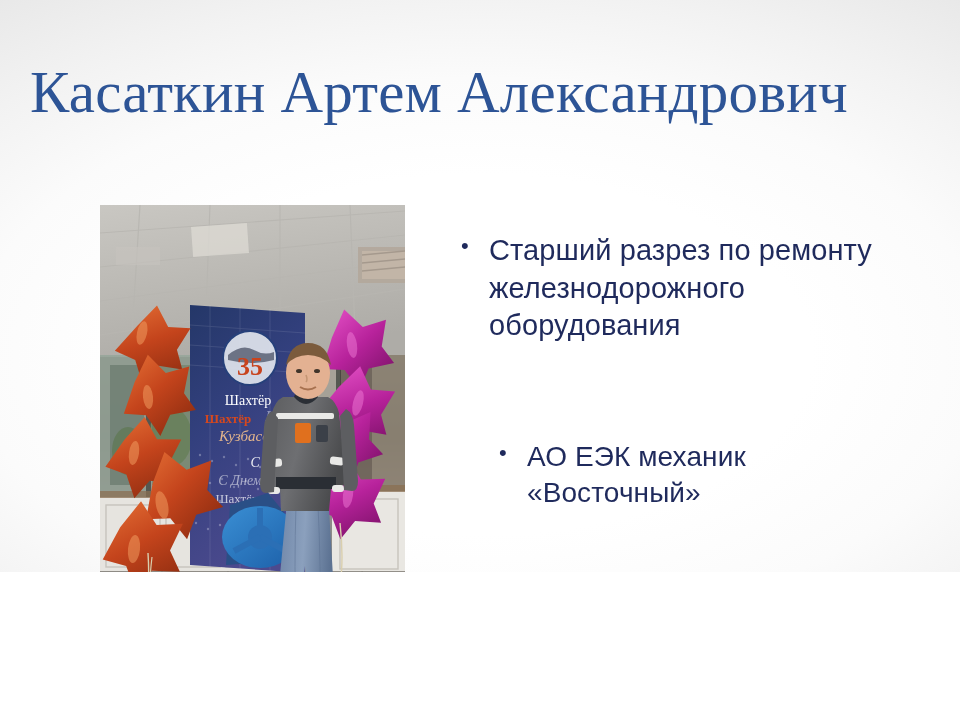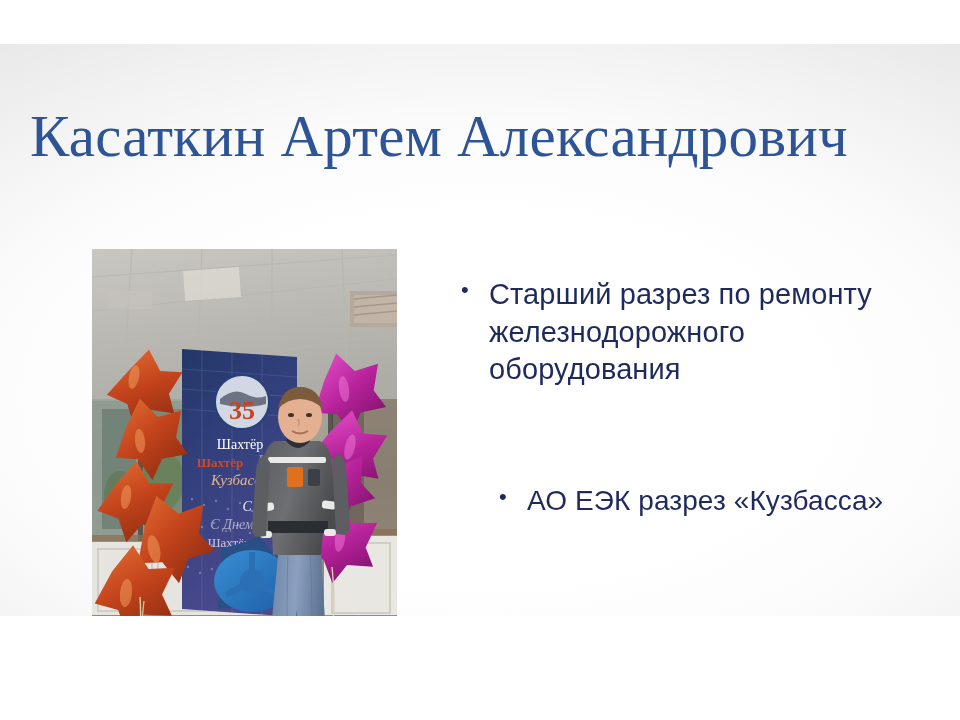--- a/index.html
+++ b/index.html
@@ -20,41 +20,40 @@
     background:
       radial-gradient(ellipse 115% 105% at 50% 62%,
         #ffffff 0%,
         #ffffff 30%,
         #fbfbfb 46%,
         #f2f2f2 60%,
         #e8e8e8 74%,
         #dedede 88%,
         #d9d9d9 100%);
     overflow: hidden;
-    margin-top: 44px;
   }
 
   
   #title {
     position: absolute;
     left: 30px;
     top: 62px;
     width: 900px;
     font-family: "Liberation Serif", "DejaVu Serif", serif;
     font-size: 59px;
     line-height: 1.04;
     color: #2d5496;
     letter-spacing: 0.2px;
     white-space: nowrap;
   }
 
   
   #photo {
     position: absolute;
-    left: 92px;
+    left: 100px;
     top: 205px;
     width: 305px;
     height: 443px;
     overflow: hidden;
     background: #8d8b88;
   }
   #photo svg { display: block; }
 
   
   #body-text {
@@ -371,21 +370,21 @@
 
   <div id="body-text">
 
     <div class="bullet-row" id="bullet-1">
       <span class="bullet-mark">•</span>
       <span class="bullet-text">Старший разрез по ремонту железнодорожного оборудования</span>
     </div>
 
     <div class="bullet-row" id="bullet-2">
       <span class="bullet-mark">•</span>
-      <span class="bullet-text">АО ЕЭК разрез «Кузбасса»</span>
+      <span class="bullet-text">АО ЕЭК механик «Восточный»</span>
     </div>
 
   </div>
 
   <div class="footer-dot" id="dot-left"></div>
   <div class="footer-dot" id="dot-right"></div>
 
 </div>
 
 </body></html>

